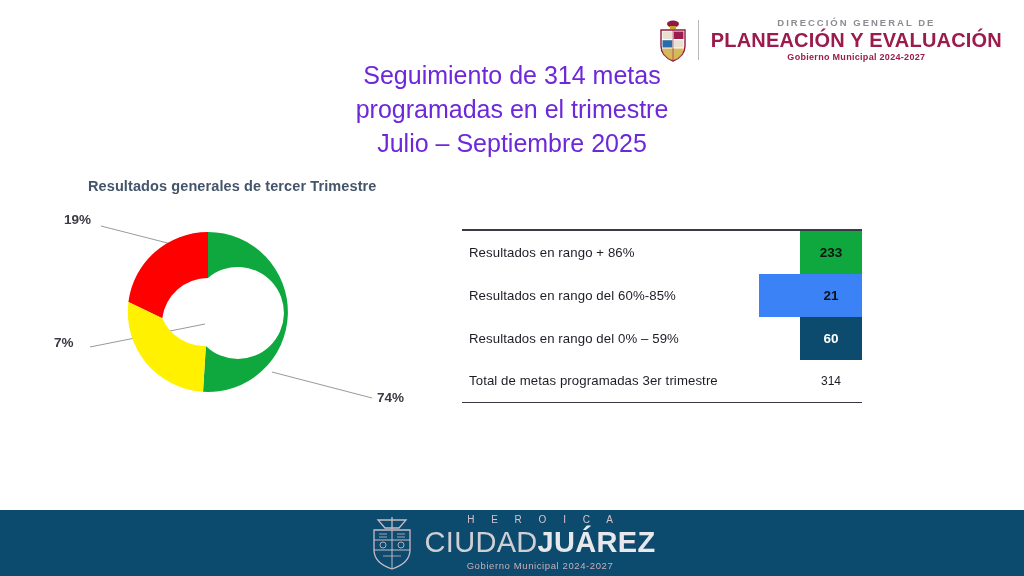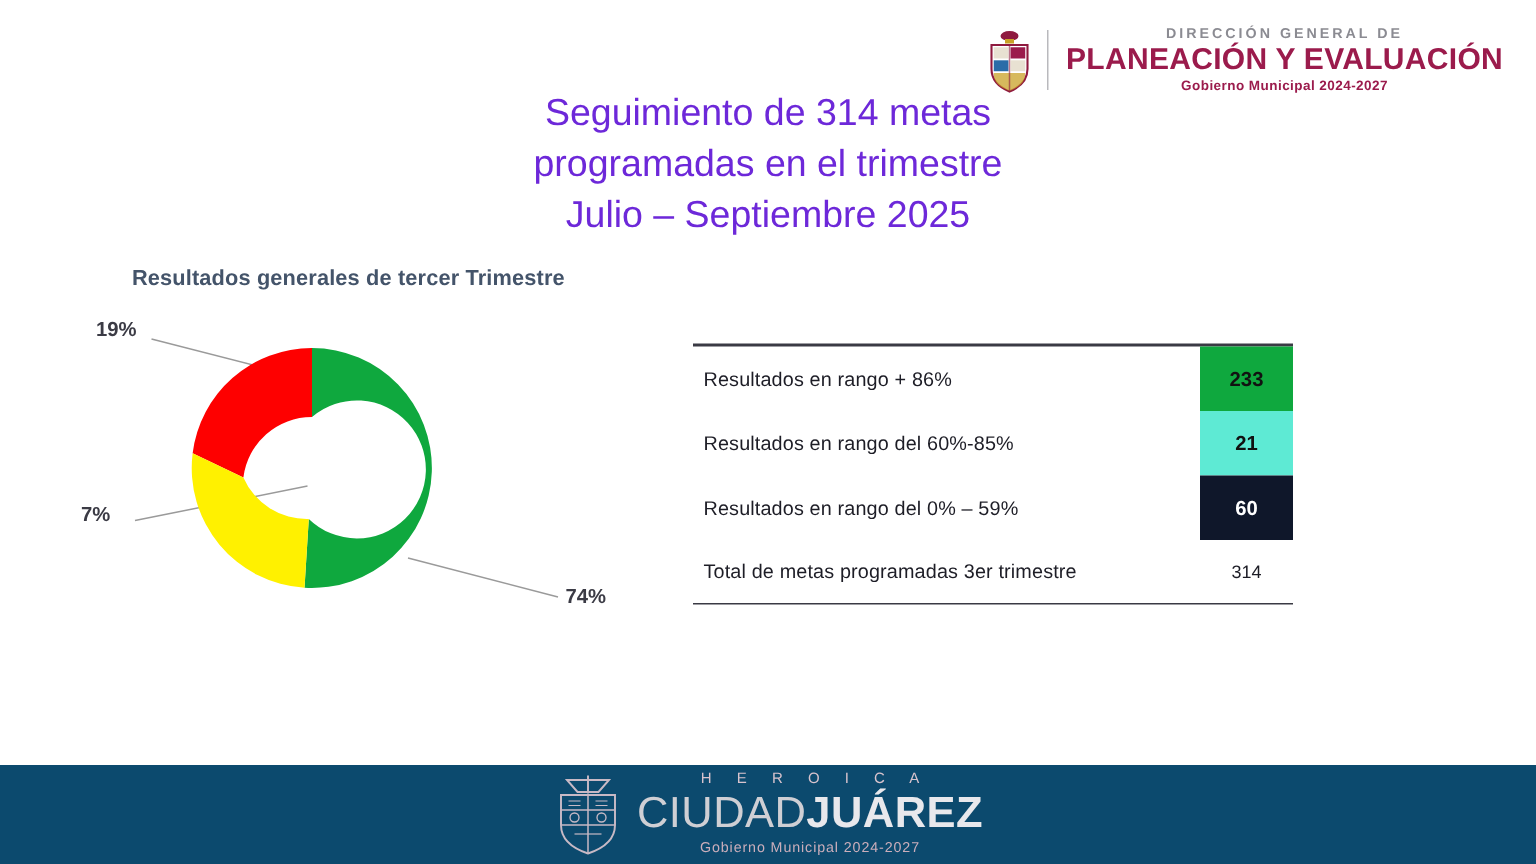--- a/index.html
+++ b/index.html
@@ -273,26 +273,26 @@
   <div class="rt-rule"></div>
   <div class="rt-rows">
 
     <div class="rt-row">
       <div class="rt-label">Resultados en rango  + 86%</div>
       <div class="rt-value" style="background-color: rgb(15, 168, 62); color: rgb(17, 17, 17);">233</div>
     </div>
 
     <div class="rt-row">
       <div class="rt-label">Resultados en rango del 60%-85%</div>
-      <div class="rt-value" style="background-color: #5eead4; color: rgb(17, 17, 17);">21</div>
+      <div class="rt-value" style="background-color: #3b82f6; color: rgb(17, 17, 17); padding-left: 41px;">21</div>
     </div>
 
     <div class="rt-row">
       <div class="rt-label">Resultados en rango del 0% – 59%</div>
-      <div class="rt-value" style="background-color: #0f172a; color: rgb(255, 255, 255);">60</div>
+      <div class="rt-value" style="background-color: #0c4a6e; color: rgb(255, 255, 255);">60</div>
     </div>
 
     <div class="rt-row total">
       <div class="rt-label">Total de metas programadas 3er trimestre</div>
       <div class="rt-value">314</div>
     </div>
 
   </div>
   <div class="rt-rule"></div>
 </div>

